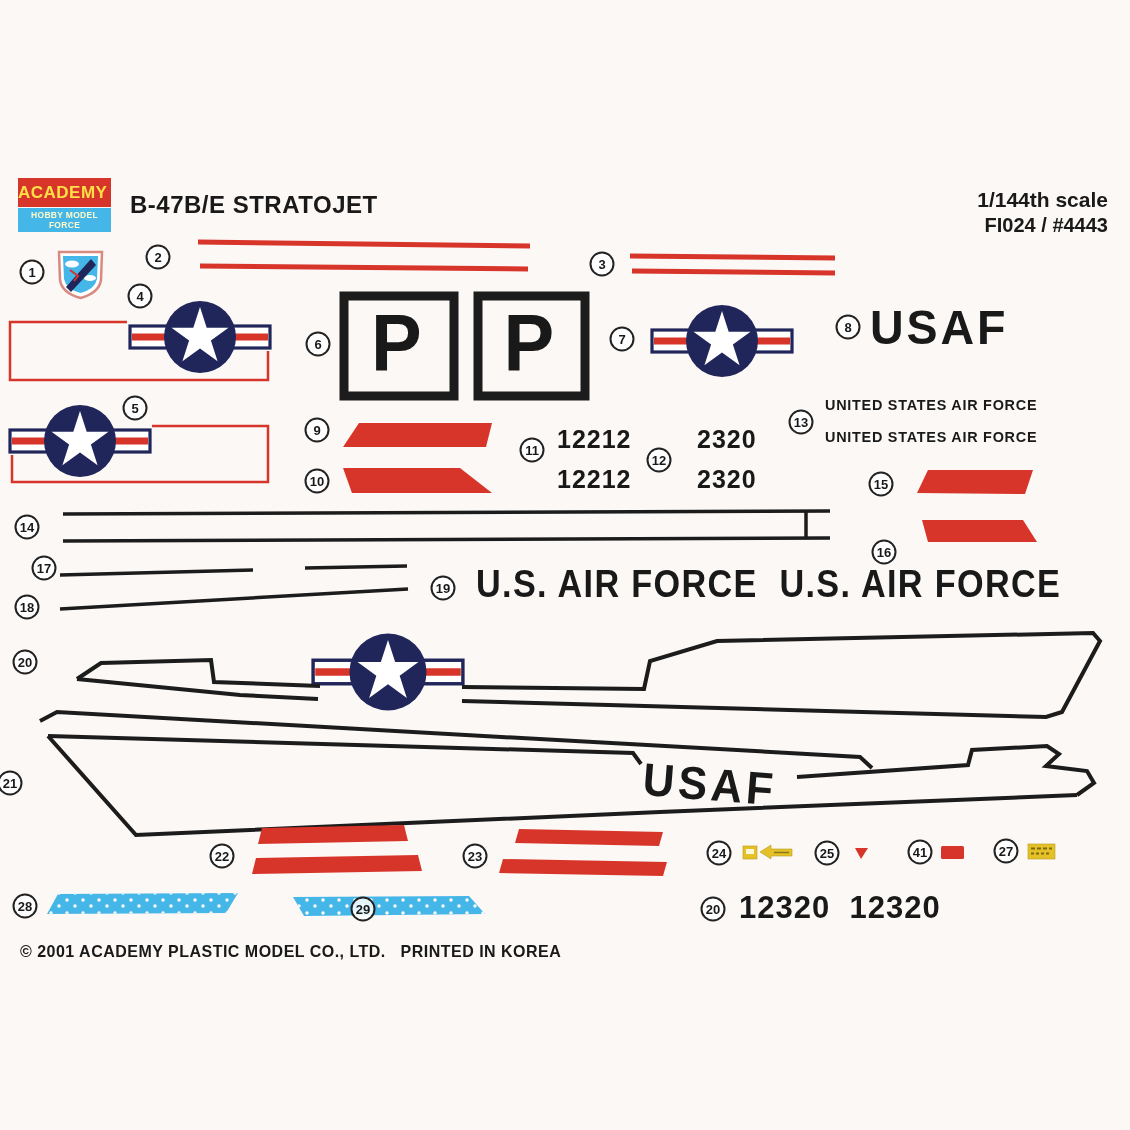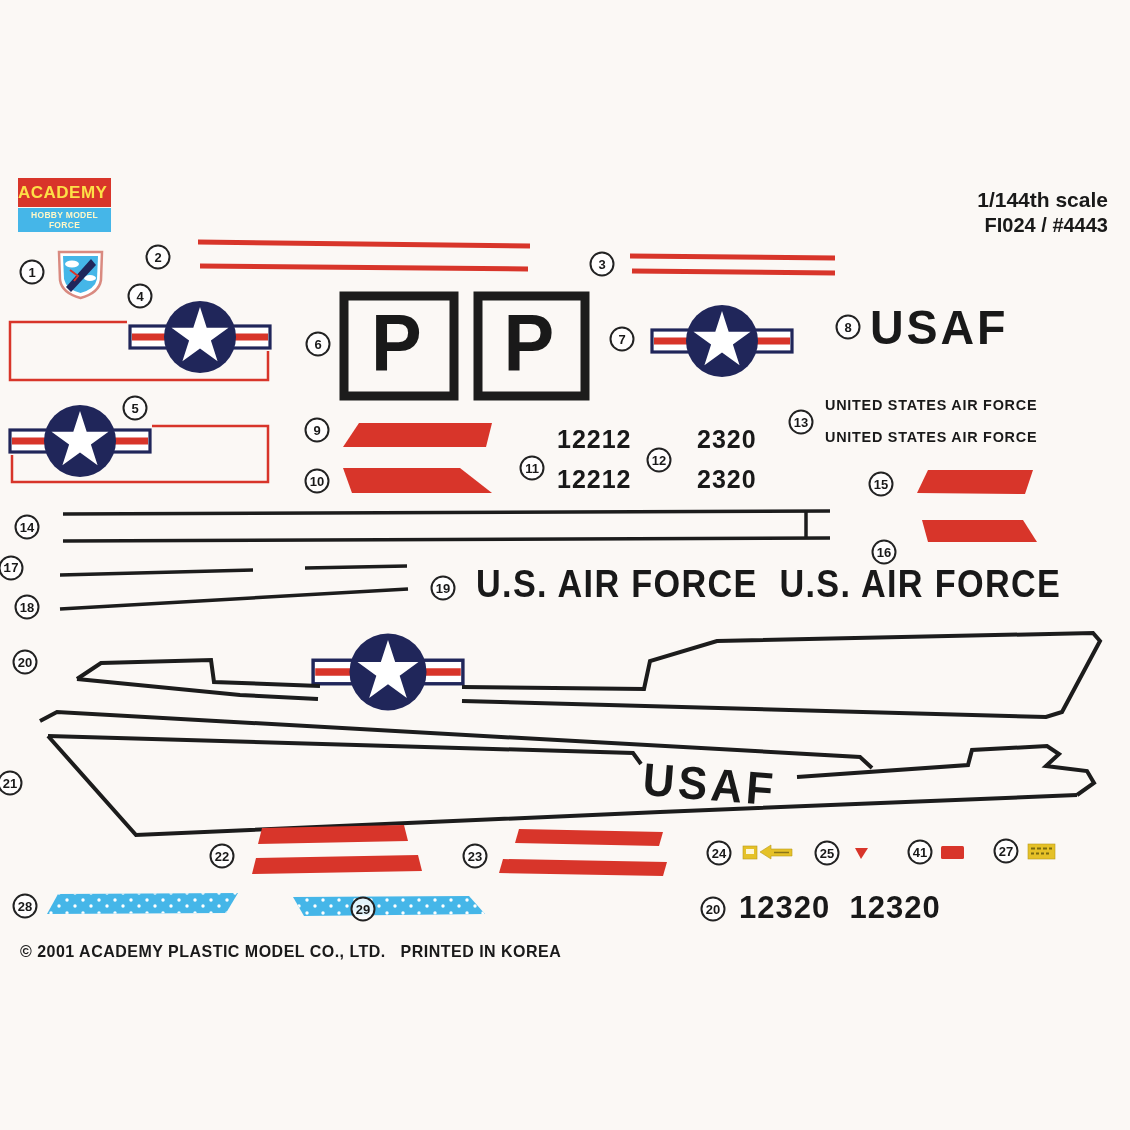--- a/index.html
+++ b/index.html
@@ -50,20 +50,21 @@
 </style>
 </head>
 <body>
 
 <div class="sheet">
 
   <div class="abs brand-box">
     <div class="brand-red">ACADEMY</div>
     <div class="brand-blue">HOBBY MODEL FORCE</div>
   </div>
+  <div class="abs sheet-title">B-47B/E STRATOJET</div>
   <div class="abs scale-block">
     <div class="scale-line1">1/144th scale</div>
     <div class="scale-line2">FI024 / #4443</div>
   </div>
 
   <svg width="1130" height="1130" viewBox="0 0 1130 1130">
     <defs>
       <g id="insignia">
         <rect x="-70" y="-11" width="140" height="22" class="f-white s-navy" stroke-width="3.2"></rect>
         <rect x="-68" y="-3.5" width="136" height="7" class="f-red"></rect>
@@ -199,27 +200,27 @@
       <div class="marker" style="left: 32px; top: 272px;">1</div>
       <div class="marker" style="left: 158px; top: 257px;">2</div>
       <div class="marker" style="left: 602px; top: 264px;">3</div>
       <div class="marker" style="left: 140px; top: 296px;">4</div>
       <div class="marker" style="left: 135px; top: 408px;">5</div>
       <div class="marker" style="left: 318px; top: 344px;">6</div>
       <div class="marker" style="left: 622px; top: 339px;">7</div>
       <div class="marker" style="left: 848px; top: 327px;">8</div>
       <div class="marker" style="left: 317px; top: 430px;">9</div>
       <div class="marker" style="left: 317px; top: 481px;">10</div>
-      <div class="marker" style="left: 532px; top: 468px;">11</div>
+      <div class="marker" style="left: 532px; top: 450px;">11</div>
       <div class="marker" style="left: 659px; top: 460px;">12</div>
       <div class="marker" style="left: 801px; top: 422px;">13</div>
       <div class="marker" style="left: 27px; top: 527px;">14</div>
       <div class="marker" style="left: 881px; top: 484px;">15</div>
       <div class="marker" style="left: 884px; top: 552px;">16</div>
-      <div class="marker" style="left: 11px; top: 568px; font-family: Liberation Mono, monospace;">17</div>
+      <div class="marker" style="left: 44px; top: 568px;">17</div>
       <div class="marker" style="left: 27px; top: 607px;">18</div>
       <div class="marker" style="left: 443px; top: 588px;">19</div>
       <div class="marker" style="left: 25px; top: 662px;">20</div>
       <div class="marker" style="left: 10px; top: 783px;">21</div>
       <div class="marker" style="left: 222px; top: 856px;">22</div>
       <div class="marker" style="left: 475px; top: 856px;">23</div>
       <div class="marker" style="left: 719px; top: 853px;">24</div>
       <div class="marker" style="left: 827px; top: 853px;">25</div>
       <div class="marker" style="left: 920px; top: 852px;">41</div>
       <div class="marker" style="left: 1006px; top: 851px;">27</div>

